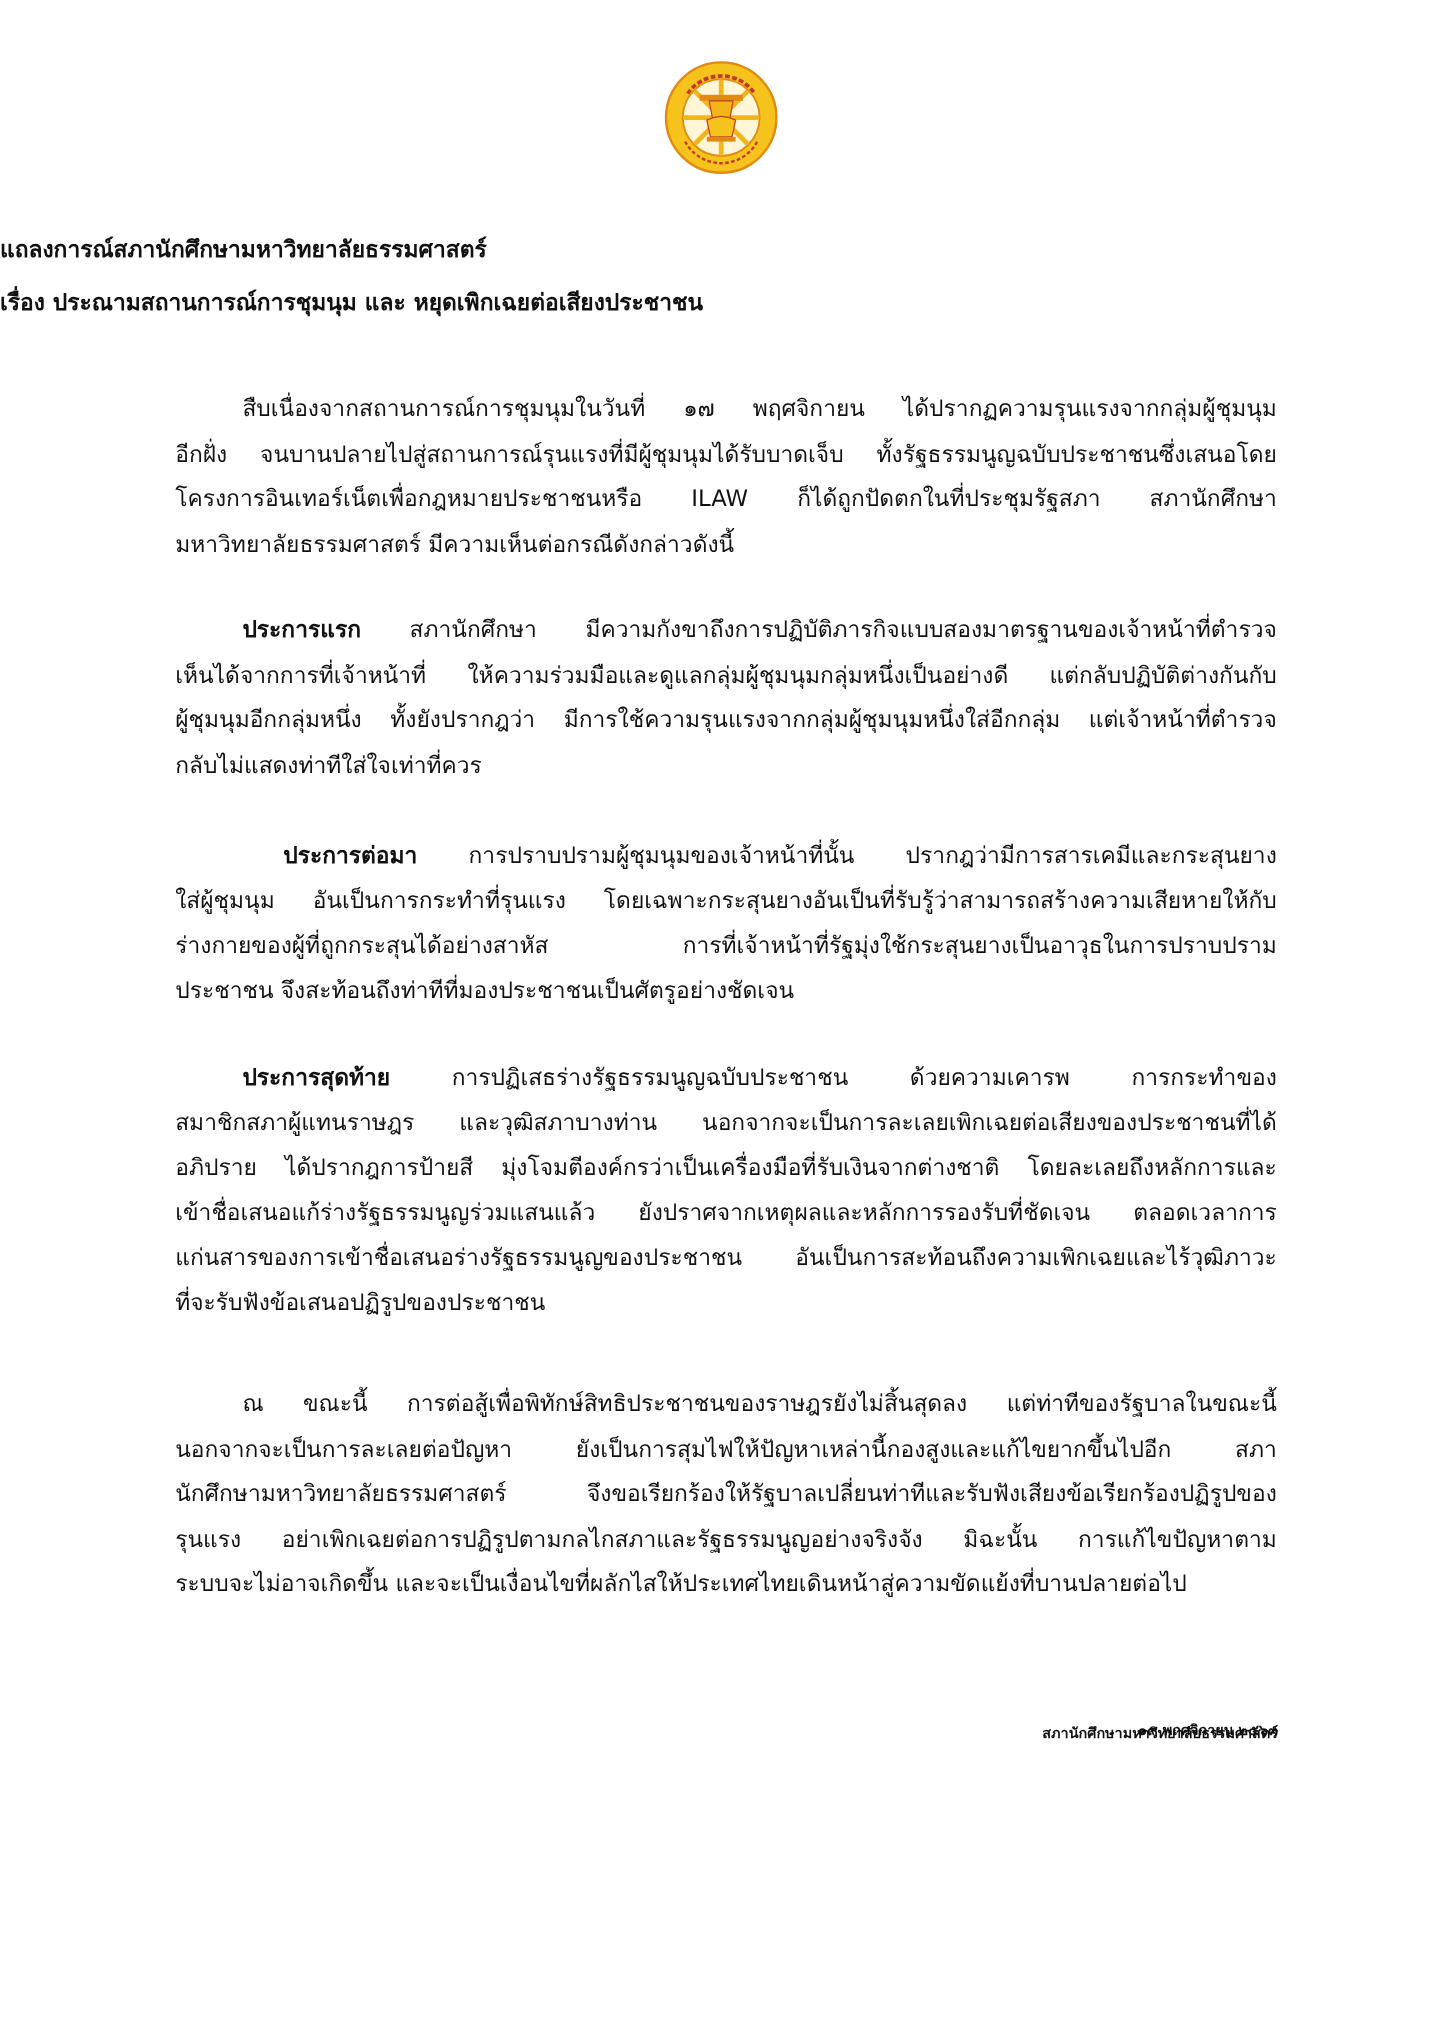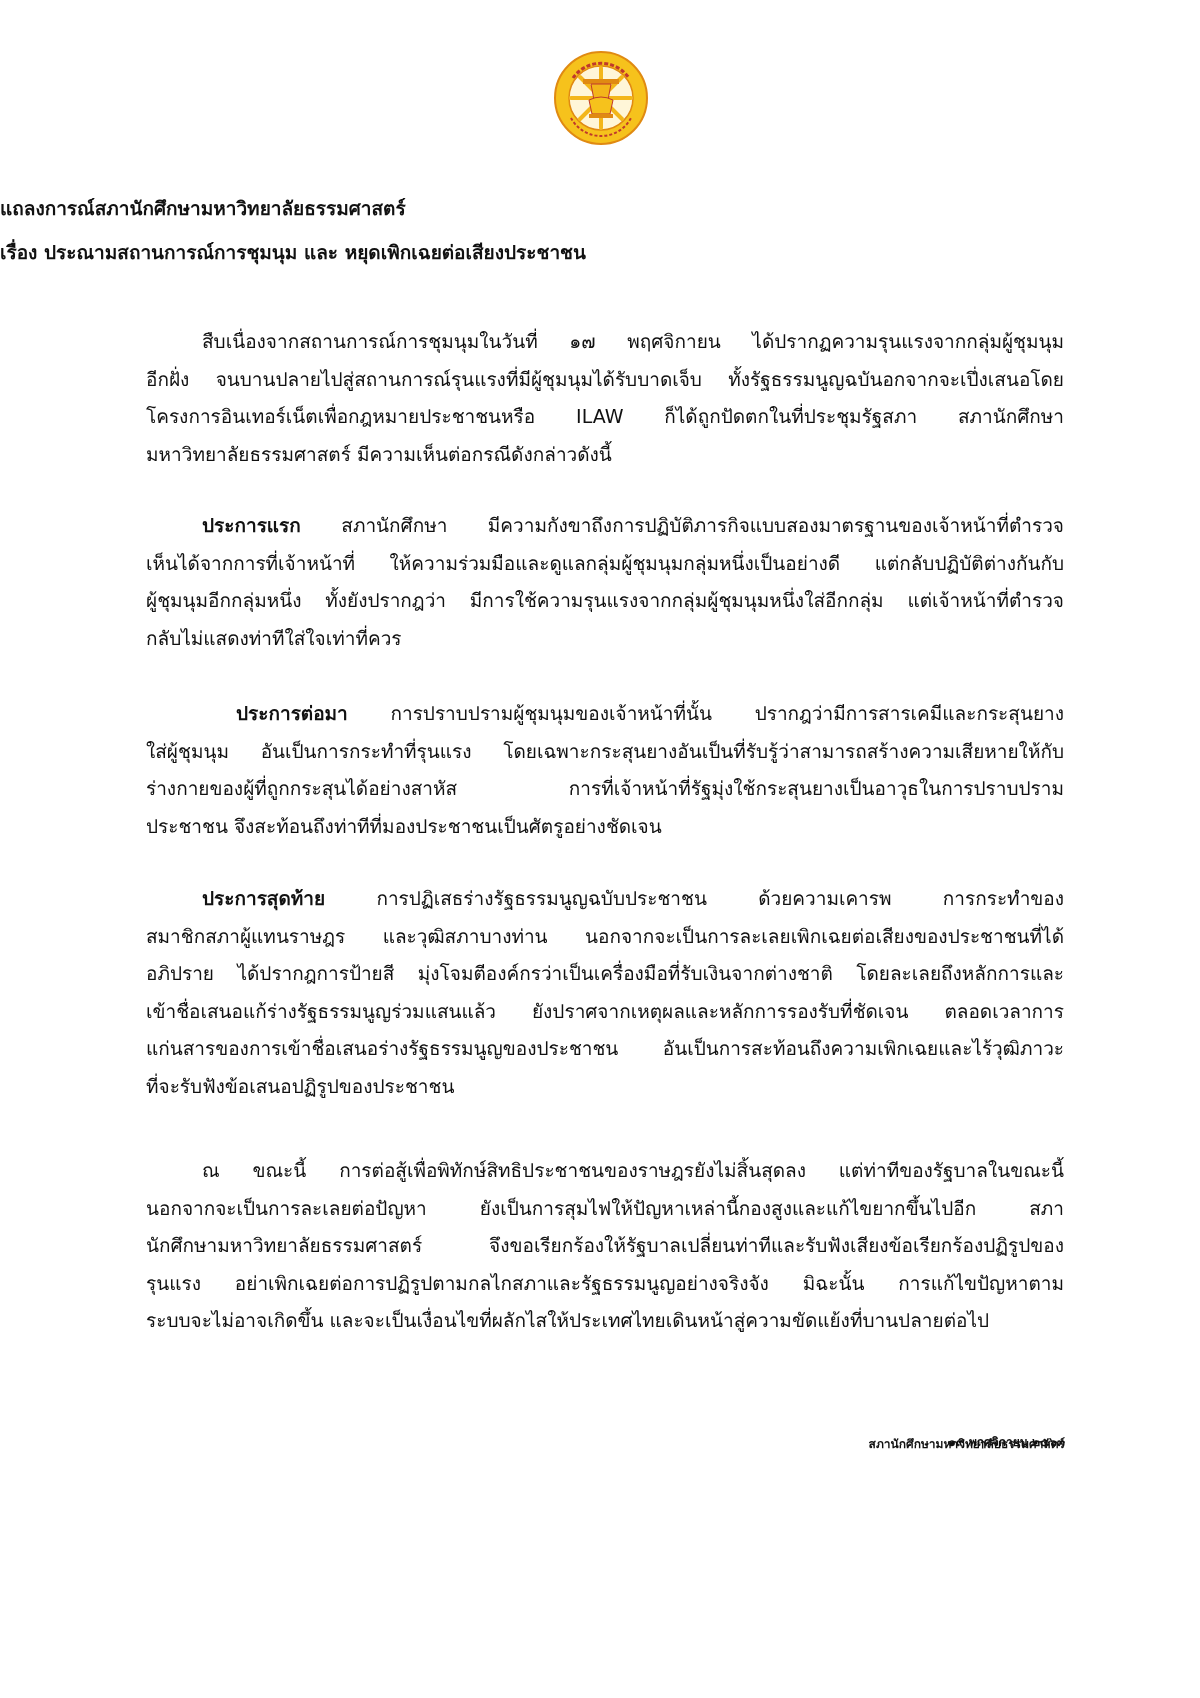--- a/index.html
+++ b/index.html
@@ -46,21 +46,21 @@
     <path d="M20 28 A34 34 0 0 1 76 28" fill="none" stroke="#C0392B" stroke-width="3" stroke-dasharray="4 2"></path>
     <path d="M18 68 A34 34 0 0 0 78 68" fill="none" stroke="#C0392B" stroke-width="2" stroke-dasharray="3 2"></path>
   </svg>
 </div>
 
 <div class="title t1">แถลงการณ์สภานักศึกษามหาวิทยาลัยธรรมศาสตร์</div>
 <div class="title t2">เรื่อง ประณามสถานการณ์การชุมนุม และ หยุดเพิกเฉยต่อเสียงประชาชน</div>
 
 <div class="body p1">
   <span class="line indent1">สืบเนื่องจากสถานการณ์การชุมนุมในวันที่ ๑๗ พฤศจิกายน ได้ปรากฏความรุนแรงจากกลุ่มผู้ชุมนุม</span>
-  <span class="line">อีกฝั่ง จนบานปลายไปสู่สถานการณ์รุนแรงที่มีผู้ชุมนุมได้รับบาดเจ็บ ทั้งรัฐธรรมนูญฉบันอกจากจะเปึ่งเสนอโดย</span>
+  <span class="line">อีกฝั่ง จนบานปลายไปสู่สถานการณ์รุนแรงที่มีผู้ชุมนุมได้รับบาดเจ็บ ทั้งรัฐธรรมนูญฉบับประชาชนซึ่งเสนอโดย</span>
   <span class="line">โครงการอินเทอร์เน็ตเพื่อกฎหมายประชาชนหรือ ILAW ก็ได้ถูกปัดตกในที่ประชุมรัฐสภา สภานักศึกษา</span>
   <span class="line last">มหาวิทยาลัยธรรมศาสตร์ มีความเห็นต่อกรณีดังกล่าวดังนี้</span>
 </div>
 
 <div class="body p2">
   <span class="line indent1"><b class="bold">ประการแรก</b><span> สภานักศึกษา มีความกังขาถึงการปฏิบัติภารกิจแบบสองมาตรฐานของเจ้าหน้าที่ตำรวจ</span></span>
   <span class="line">เห็นได้จากการที่เจ้าหน้าที่ ให้ความร่วมมือและดูแลกลุ่มผู้ชุมนุมกลุ่มหนึ่งเป็นอย่างดี แต่กลับปฏิบัติต่างกันกับ</span>
   <span class="line">ผู้ชุมนุมอีกกลุ่มหนึ่ง ทั้งยังปรากฎว่า มีการใช้ความรุนแรงจากกลุ่มผู้ชุมนุมหนึ่งใส่อีกกลุ่ม แต่เจ้าหน้าที่ตำรวจ</span>
   <span class="line last">กลับไม่แสดงท่าทีใส่ใจเท่าที่ควร</span>
 </div>

